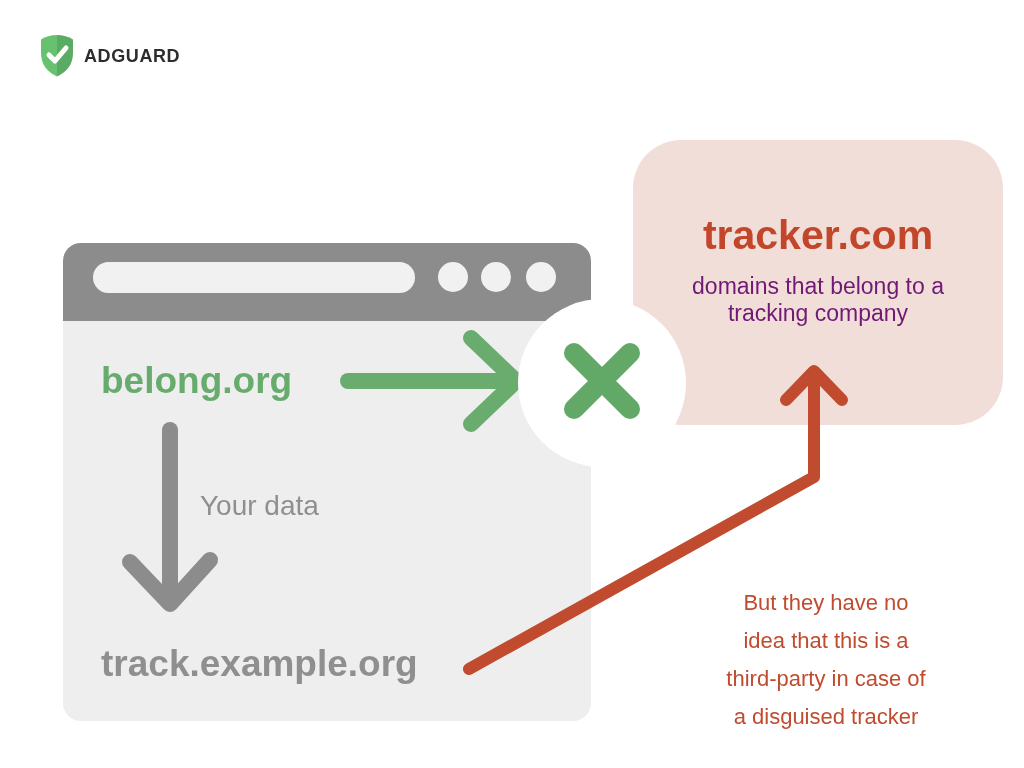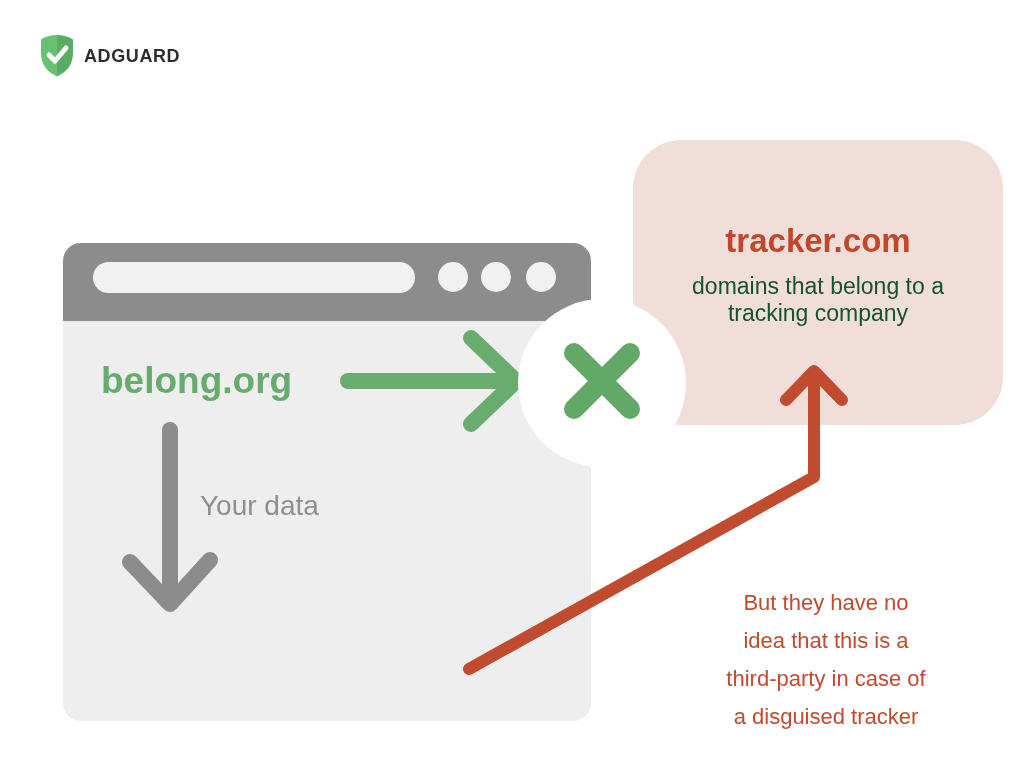--- a/index.html
+++ b/index.html
@@ -10,24 +10,24 @@
   }
   .shapes{position:absolute;left:0;top:0;width:1024px;height:768px;}
   .txt{position:absolute;white-space:pre-line;}
   .logo{position:absolute;left:30px;top:34px;display:flex;align-items:center;gap:8px;}
   .wordmark{font-size:18px;font-weight:bold;color:#2d2d2d;letter-spacing:0.6px;}
   .heading{left:160px;top:127px;width:430px;text-align:center;
     font-size:29px;line-height:38px;color:#68ac6d;}
   .site-label{left:93px;top:361px;font-size:37px;line-height:40px;font-weight:bold;color:#68ac6d;}
   .your-data{left:192px;top:489px;font-size:28px;line-height:34px;color:#8f8f8f;}
   .subdomain{left:93px;top:644px;font-size:37px;line-height:40px;font-weight:bold;color:#8f8f8f;}
-  .tracker-domain{left:625px;top:221px;width:370px;text-align:center;
-    font-size:33px;line-height:40px;font-weight:bold;color:#c2462a;}
+  .tracker-domain{left:625px;top:215px;width:370px;text-align:center;
+    font-size:41px;line-height:40px;font-weight:bold;color:#c2462a;}
   .tracker-desc{left:635px;top:273px;width:350px;text-align:center;
-    font-size:23px;line-height:27px;color:#14532d;}
+    font-size:23px;line-height:27px;color:#701a75;}
   .note{left:638px;top:584px;width:360px;text-align:center;
     font-size:22px;line-height:38px;color:#c04b2e;}
 </style>
 </head>
 <body>
 
 <div class="canvas">
 
   <svg class="shapes" viewBox="0 0 1024 768">
 
@@ -73,20 +73,21 @@
         </linearGradient>
       </defs>
       <path d="M19,1 C25,1 30.5,2.7 35,5.5 V19 C35,31 28,38.5 19,42.5 C10,38.5 3,31 3,19 V5.5 C7.5,2.7 13,1 19,1 Z" fill="url(#shieldGrad)"></path>
       <path d="M11,21 L17,27 L28,14" stroke="#ffffff" stroke-width="5" fill="none" stroke-linecap="round" stroke-linejoin="round"></path>
     </svg>
     <span class="wordmark">ADGUARD</span>
   </div>
 
   <div class="txt site-label">belong.org</div>
   <div class="txt your-data">Your data</div>
+  <div class="txt subdomain">track.example.org</div>
   <div class="txt tracker-domain">tracker.com</div>
   <div class="txt tracker-desc">domains that belong to a
 tracking company</div>
   <div class="txt note">But they have no
 idea that this is a
 third-party in case of
 a disguised tracker</div>
 
 </div>
 

